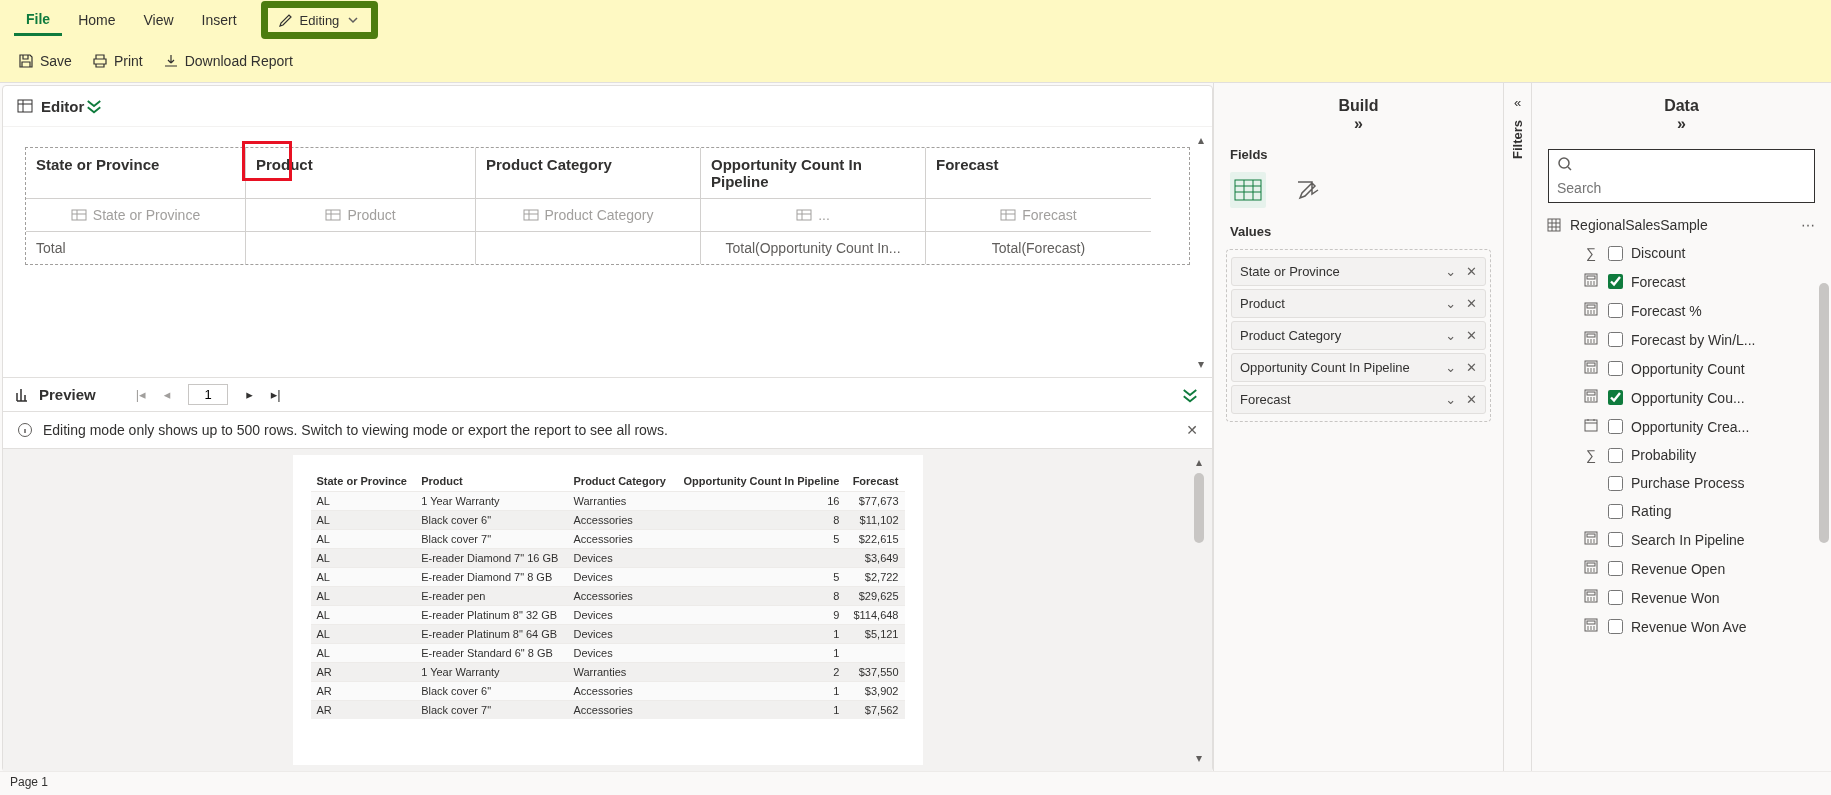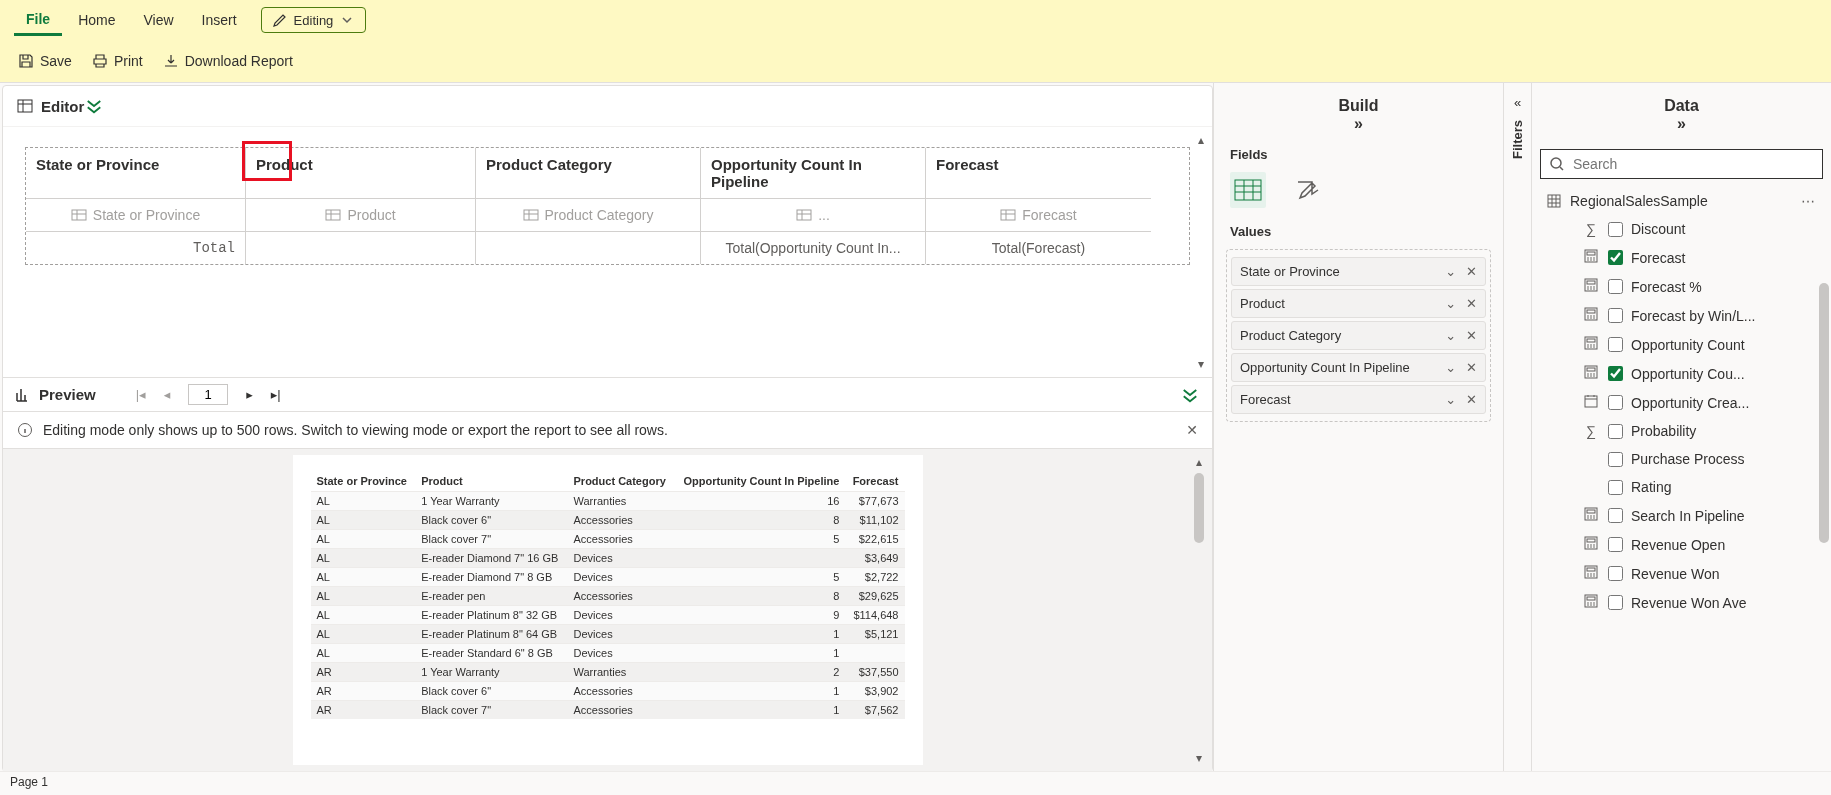--- a/index.html
+++ b/index.html
@@ -3,41 +3,41 @@
 <meta charset="utf-8">
 <style>
 * { box-sizing: border-box; margin: 0; padding: 0; font-family: "Segoe UI", Arial, sans-serif; }
 body { background: #faf9f8; font-size: 13px; color: #323130; width: 1831px; height: 795px; overflow: hidden; position: relative; }
 
 
 .ribbon { background: #fef9c3; border-bottom: 1px solid #e1dfdd; }
 .ribbon-tabs { display: flex; align-items: center; padding: 0 14px; height: 40px; gap: 4px; }
 .ribbon-tab { padding: 6px 12px; cursor: pointer; font-size: 14px; color: #323130; }
 .ribbon-tab.active { font-weight: 600; border-bottom: 3px solid #0f7b3d; color: #0f7b3d; }
-.editing-btn { display: flex; align-items: center; gap: 6px; border: 1px solid #4d7c0f; border-radius: 4px; padding: 4px 10px; margin-left: 8px; font-size: 13px; cursor: pointer; }
+.editing-btn { display: flex; align-items: center; gap: 6px; border: 7px solid #4d7c0f; border-radius: 4px; padding: 4px 10px; margin-left: 8px; font-size: 13px; cursor: pointer; }
 .ribbon-actions { display: flex; align-items: center; padding: 8px 18px; gap: 20px; height: 42px; }
 .ribbon-action { display: flex; gap: 6px; cursor: pointer; font-size: 14px; }
 
 
 .main { display: flex; height: calc(795px - 82px - 24px); }
 .left-col { flex: 1; display: flex; flex-direction: column; border: 1px solid #e1dfdd; border-radius: 4px; margin: 2px 0 0 2px; background:#fff; min-width:0;}
 .right-col { display: flex; }
 
 
 .panel-hdr { display: flex; align-items: center; justify-content: flex-start; padding: 10px 14px; font-size: 15px; font-weight: 600; border-bottom: 1px solid #f3f2f1;}
 .panel-hdr .title { display:flex; align-items:center; gap:8px;}
 .editor-body { position: relative; height: 250px; overflow: hidden; padding: 20px 22px 0 22px; }
 .design-table { border: 1px dashed #a19f9d; }
 .design-row { display: flex; }
 .design-cell { border-right: 1px solid #d2d0ce; border-bottom: 1px solid #d2d0ce; padding: 8px 10px; }
 .design-cell:last-child { border-right: none; }
 .hdr-row .design-cell { font-weight: 700; font-size: 15px; background:#fff;}
 .ph-row .design-cell { color: #a19f9d; text-align: center; display:flex; align-items:center; justify-content:center; gap:6px; font-size:14px;}
 .total-row .design-cell { text-align:center; color:#605e5c; font-size:14px; border-bottom:none;}
-.total-row .design-cell:first-child{ text-align:right;font-family:Liberation Mono, monospace;}
+.total-row .design-cell:first-child{ text-align:left;}
 .c1{width:220px;} .c2{width:230px;} .c3{width:225px;} .c4{width:225px;} .c5{width:225px;}
 .vscroll { position:absolute; right:4px; top:6px; bottom:6px; width:14px; display:flex; flex-direction:column; align-items:center; justify-content:space-between;}
 .vscroll .arrow{ color:#605e5c; font-size:12px; cursor:pointer;}
 .red-box{ position:absolute; border:3px solid #e81123; pointer-events:none;}
 
 
 .preview-hdr{ display:flex; align-items:center; gap:10px; padding:6px 12px; border-top:1px solid #e1dfdd; border-bottom:1px solid #e1dfdd;}
 .preview-hdr .title{display:flex; align-items:center; gap:8px; font-weight:600; font-size:15px;}
 .pager{ display:flex; align-items:center; gap:18px; margin-left:30px; color:#a19f9d;}
 .pager .pg-input{ width:40px; text-align:center; border:1px solid #c8c6c4; padding:2px; font-size:13px;}
@@ -65,21 +65,21 @@
 .value-pill{ display:flex; align-items:center; justify-content:space-between; background:#f3f2f1; border:1px solid #e1dfdd; border-radius:3px; padding:6px 8px; margin:3px 0; font-size:13px;}
 .value-pill .actions{ display:flex; gap:10px; color:#605e5c;}
 .value-pill .actions span{cursor:pointer;}
 
 
 .filters-strip{ width:28px; border-left:1px solid #e1dfdd; display:flex; flex-direction:column; align-items:center; padding-top:12px; gap:10px; background:#faf9f8;}
 .filters-strip .rot{ writing-mode:vertical-rl; transform:rotate(180deg); font-size:13px; font-weight:600;}
 
 
 .data-pane{ width:300px; border-left:1px solid #e1dfdd; background:#faf9f8; padding:0 8px; position:relative;}
-.search-box{ margin:6px 0 10px; border:1px solid #323130; display:flex; padding:6px 8px; gap:8px; background:#fff;}
+.search-box{ margin:6px 8px 10px; border:1px solid #323130; display:flex; padding:6px 8px; gap:8px; background:#fff;flex-direction:column;}
 .search-box input{ border:none; outline:none; flex:1; font-size:14px;}
 .ds-row{ display:flex; align-items:center; gap:8px; padding:4px 6px; font-size:14px;}
 .ds-row .more{ margin-left:auto; cursor:pointer; letter-spacing:2px; color:#605e5c;}
 .field-list{ padding:2px 0 0 40px; position:relative;}
 .field-row{ display:flex; align-items:center; gap:8px; padding:6px 2px; font-size:14px; cursor:pointer;}
 .field-row input[type=checkbox]{ width:15px; height:15px; accent-color:#0f7b3d;}
 .field-icon{ width:18px; text-align:center; color:#605e5c;}
 .data-scroll{ position:absolute; right:2px; top:200px; width:10px; height:260px; background:#c8c6c4; border-radius:5px;}
 
 

